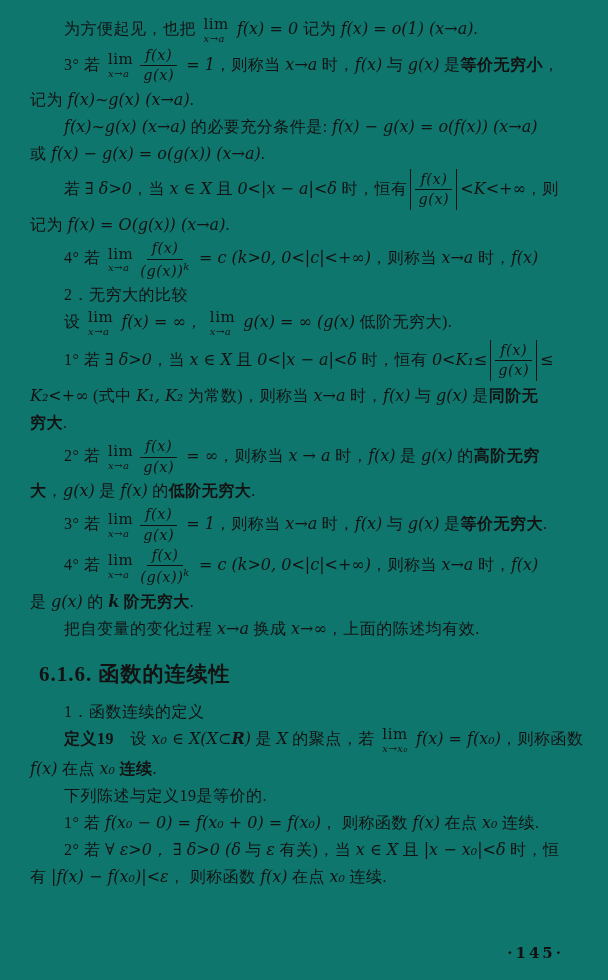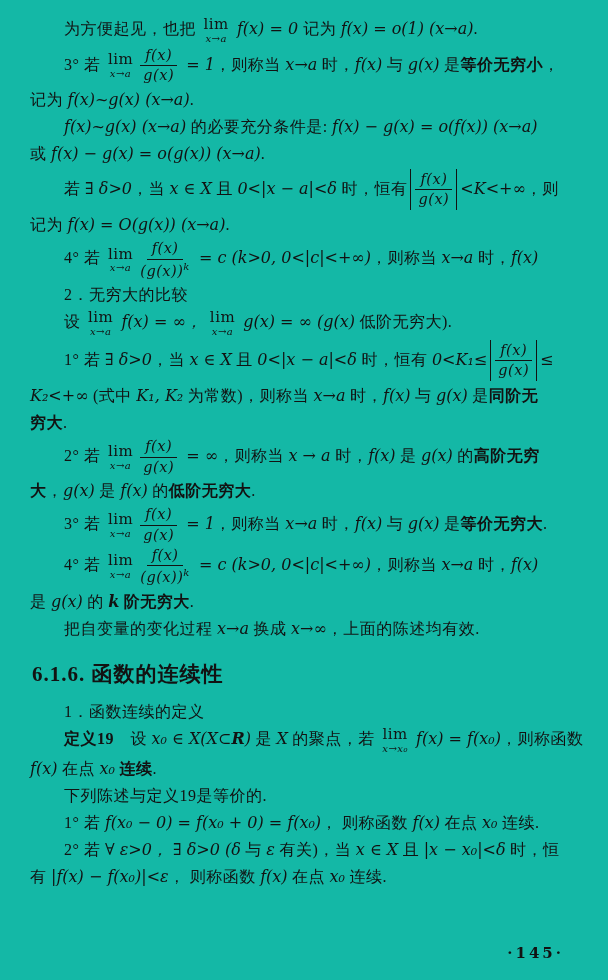--- a/index.html
+++ b/index.html
@@ -1,47 +1,47 @@
 <!DOCTYPE html>
 <html><head>
 <meta charset="utf-8">
 <style>
   html,body{margin:0;padding:0;background:#e8e8e4;}
   .page{
     position:relative;
     width:608px;height:980px;
     margin:0 auto;
-    background:#14b8a6;
+    background:#0f766e;
     color:#121212;
     font-family:"Liberation Serif","DejaVu Serif",serif;
     font-size:16px;
     overflow:hidden;
     box-sizing:border-box;
     padding:14px 18px 0 30px;
   }
   .line{
     margin:3px 0;
     line-height:1.5;
     letter-spacing:0.5px;
     white-space:nowrap;
   }
   .line.indent{padding-left:34px;}
   .line.heading{
     font-size:21px;
     font-weight:bold;
     letter-spacing:1px;
-    margin:18px 0 10px 0;
+    margin:18px 0 10px 7px;
     padding-left:2px;
   }
   .tx{font-style:normal;}
   .b{font-weight:bold;}
   .m{font-family:"DejaVu Serif",serif;font-style:italic;letter-spacing:0;}
   .mb{font-family:"DejaVu Serif",serif;font-style:italic;font-weight:bold;letter-spacing:0;}
   .lim{
-    display:inline-flex;flex-direction:column;align-items:center;
+    display:inline-flex;flex-direction:column;
     vertical-align:middle;margin:0 3px;
     font-family:"DejaVu Serif",serif;
   }
   .lim .word{font-size:15px;line-height:1.05;font-style:normal;}
   .lim .lsub{font-size:10px;line-height:1;font-style:italic;margin-top:1px;}
   .frac{
     display:inline-flex;flex-direction:column;align-items:center;
     vertical-align:middle;margin:0 4px;
     font-family:"DejaVu Serif",serif;font-style:italic;
     font-size:14.5px;line-height:1.2;

